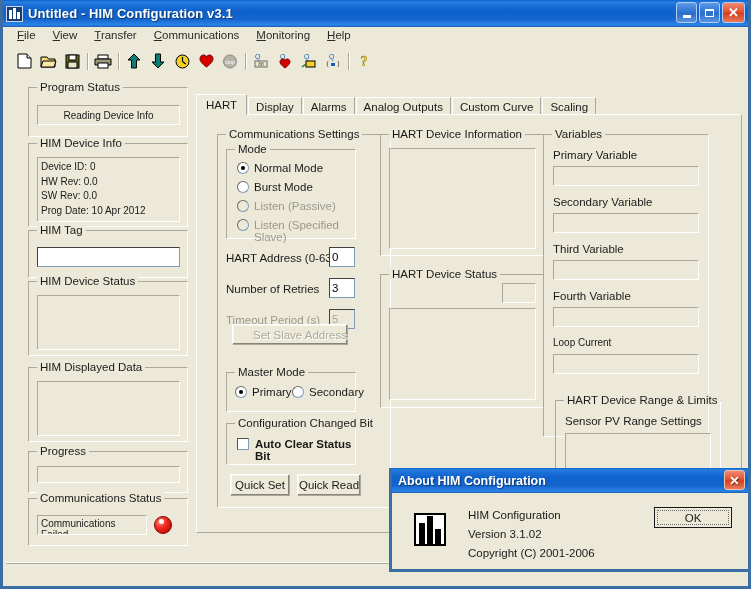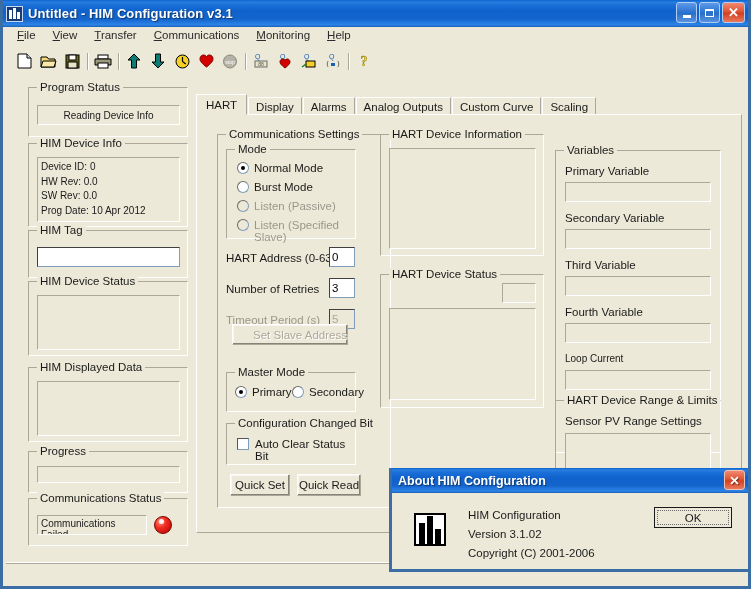--- a/index.html
+++ b/index.html
@@ -488,42 +488,42 @@
             <span>Primary</span>
           </div>
           <div class="radio-row" style="left:65px; top:13px;">
             <span class="radio"></span>
             <span>Secondary</span>
           </div>
         </div>
 
         <div class="group" style="left:8px; top:288px; width:130px; height:42px;">
           <div class="glabel">Configuration Changed Bit</div>
-          <div class="radio-row" style="left:10px; top:14px;">
+          <div class="radio-row" style="left:10px; top:14px;font-weight:bold;">
             <span class="checkbox"></span>
             <span>Auto Clear Status Bit</span>
           </div>
         </div>
 
         <div class="btn" style="position:absolute; left:12px; top:339px; width:60px; height:22px;">Quick Set</div>
         <div class="btn" style="position:absolute; left:79px; top:339px; width:64px; height:22px;">Quick Read</div>
       </div>
 
       <div class="group" style="left:183px; top:19px; width:164px; height:122px;">
         <div class="glabel">HART Device Information</div>
         <div class="sunken multiline" style="position:absolute; left:8px; top:13px; width:147px; height:101px;"></div>
       </div>
 
       <div class="group" style="left:183px; top:159px; width:164px; height:134px;">
         <div class="glabel">HART Device Status</div>
         <div class="sunken" style="position:absolute; left:121px; top:8px; width:34px; height:20px;"></div>
         <div class="sunken multiline" style="position:absolute; left:8px; top:33px; width:147px; height:92px;"></div>
       </div>
 
-      <div class="group" style="left:358px; top:19px; width:166px; height:303px;margin-top:16px;">
+      <div class="group" style="left:346px; top:19px; width:166px; height:303px;">
         <div class="glabel">Variables</div>
 
         <div style="position:absolute; left:9px; top:14px; font-size:11.5px; color:#1a1a1a;">Primary Variable</div>
         <div class="sunken" style="position:absolute; left:9px; top:31px; width:146px; height:20px; padding:2px 3px;"></div>
 
         <div style="position:absolute; left:9px; top:61px; font-size:11.5px; color:#1a1a1a;">Secondary Variable</div>
         <div class="sunken" style="position:absolute; left:9px; top:78px; width:146px; height:20px; padding:2px 3px;"></div>
 
         <div style="position:absolute; left:9px; top:108px; font-size:11.5px; color:#1a1a1a;">Third Variable</div>
         <div class="sunken" style="position:absolute; left:9px; top:125px; width:146px; height:20px; padding:2px 3px;"></div>

